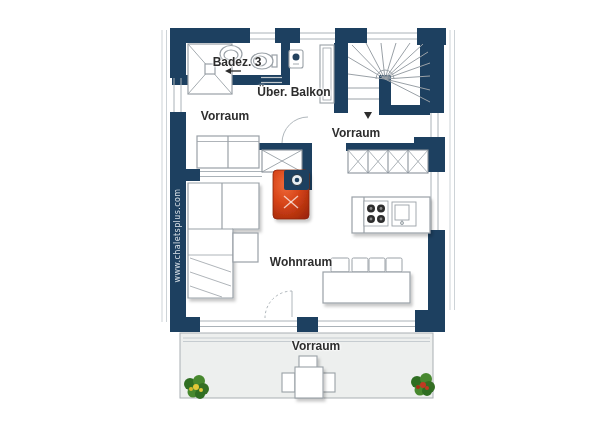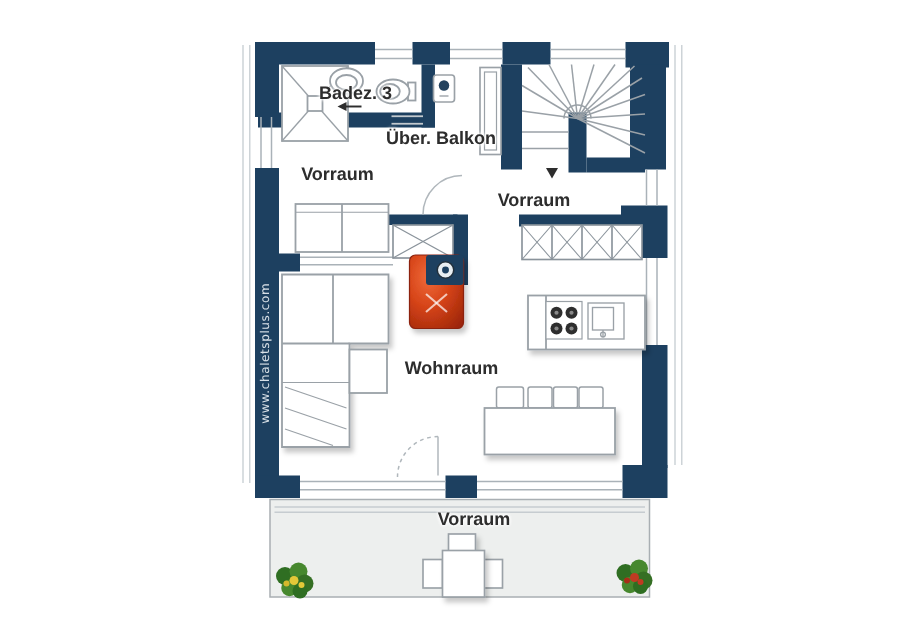--- a/index.html
+++ b/index.html
@@ -263,17 +263,17 @@
     </g>
     <g>
       <rect x="233" y="233" width="25" height="29" fill="#fff" stroke="#9aa1a7" stroke-width="1.2"></rect>
     </g>
   </svg>
 
   <div class="room-label small" style="left:237px;top:62px">Badez. 3</div>
   <div class="room-label small" style="left:294px;top:92px">Über. Balkon</div>
   <div class="room-label" style="left:225px;top:116px">Vorraum</div>
   <div class="room-label" style="left:356px;top:133px">Vorraum</div>
-  <div class="room-label" style="left:301px;top:245px">Wohnraum</div>
+  <div class="room-label" style="left:301px;top:262px">Wohnraum</div>
   <div class="room-label" style="left:316px;top:346px">Vorraum</div>
 
   <div id="watermark">www.chaletsplus.com</div>
 </div>
 
 </body></html>

